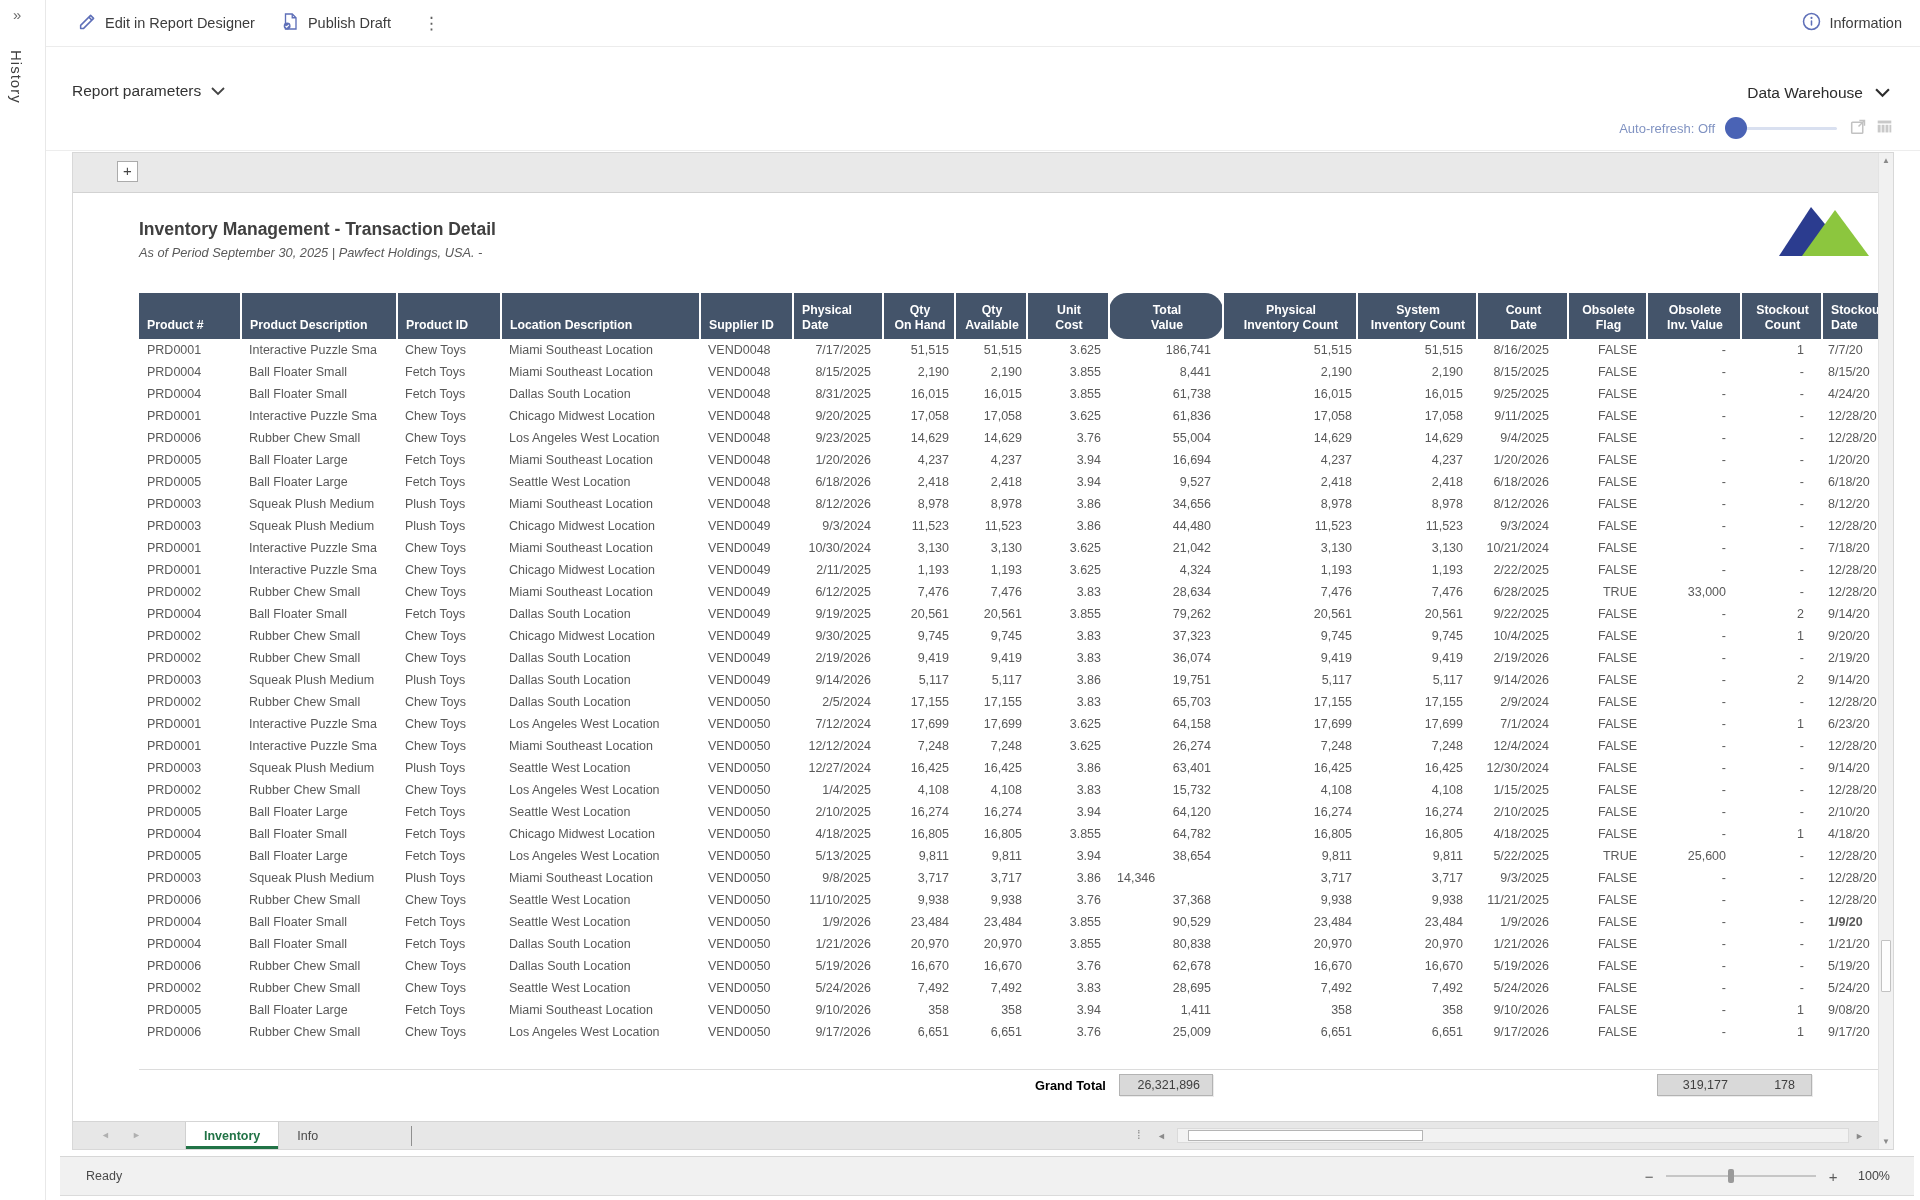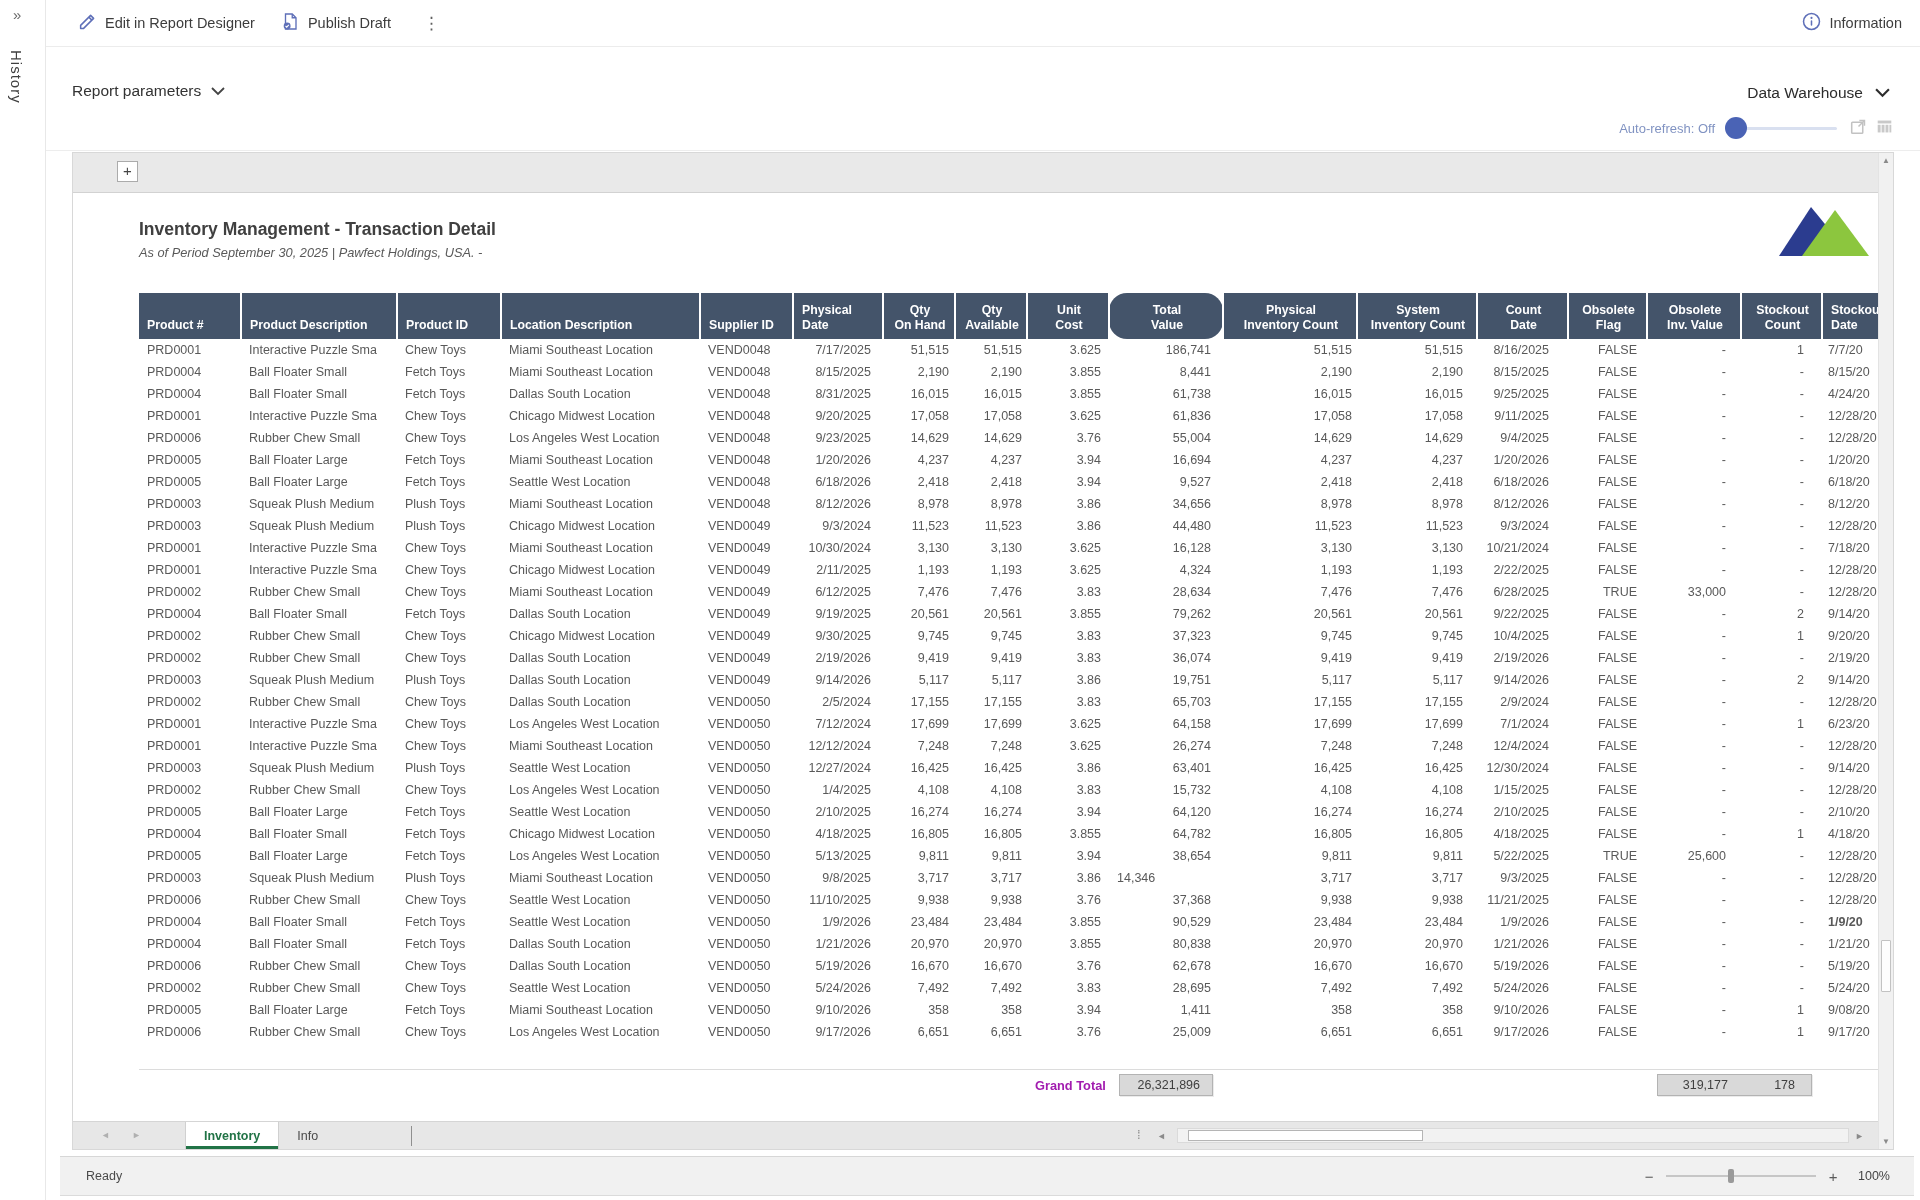--- a/index.html
+++ b/index.html
@@ -39,21 +39,21 @@
   .rpt-logo { position:absolute; left:1704px; top:12px; }
 
   
   .tbl-wrap { position:absolute; left:66px; top:100px; }
   table.rpt { table-layout:fixed; border-collapse:collapse; width:1773px; font-size:12.5px; color:#595959; }
   table.rpt th { background:#44546A; color:#fff; font-weight:bold; font-size:12.3px; line-height:15px; vertical-align:bottom; padding:5px 6px 6px 8px; white-space:pre-line; border-right:2px solid #fff; height:46px; overflow:hidden; }
   table.rpt th:last-child { border-right:none; }
   table.rpt td { height:22px; padding:0 8px; white-space:nowrap; overflow:hidden; }
   .spacer-row td { height:26px !important; border-bottom:1px solid #DCDCDC; }
   .total-row td { height:32px !important; vertical-align:middle; }
-  .gt-label { text-align:left; font-weight:bold; color:#a21caf; font-size:12.8px;margin-left:8px; }
+  .gt-label { text-align:left; font-weight:bold; color:#000000; font-size:12.8px;margin-left:8px; }
   .gt-box { background:#D9D9D9; border:1px solid #B3B3B3; box-shadow:1px 1px 0 rgba(0,0,0,0.08); height:22px; line-height:20px; text-align:right; padding:0 12px; color:#3f3f3f; margin:0 2px; }
   .gt-split { display:flex; justify-content:flex-end; padding:0; }
   .gt-split span:first-child { width:92px; text-align:right; padding-right:12px; }
   .gt-split span:last-child  { width:79px; text-align:right; padding-right:16px; }
 
   
   .vscroll { position:absolute; right:0; top:0; bottom:0; width:15px; background:#F1F1F1; border-left:1px solid #E3E3E3; z-index:5; }
   .vscroll .arr { position:absolute; left:0; width:14px; text-align:center; font-size:8px; color:#8a8a8a; cursor:pointer; }
   .vscroll .thumb { position:absolute; left:2px; width:10px; height:52px; top:787px; background:#FDFDFD; border:1px solid #C2C2C2; border-radius:1px; cursor:grab; }
 
@@ -406,21 +406,21 @@
               <tr>
                 <td style="text-align: left;">PRD0001</td>
                 <td style="text-align: left;">Interactive Puzzle Sma</td>
                 <td style="text-align: left;">Chew Toys</td>
                 <td style="text-align: left;">Miami Southeast Location</td>
                 <td style="text-align: left;">VEND0049</td>
                 <td style="text-align: right; padding-right: 12px;">10/30/2024</td>
                 <td style="text-align: right; padding-right: 6px;">3,130</td>
                 <td style="text-align: right; padding-right: 5px;">3,130</td>
                 <td style="text-align: right; padding-right: 8px;">3.625</td>
-                <td style="text-align: right; padding-right: 12px;">16,128</td>
+                <td style="text-align: right; padding-right: 12px;">21,042</td>
                 <td style="text-align: right; padding-right: 5px;">3,130</td>
                 <td style="text-align: right; padding-right: 14px;">3,130</td>
                 <td style="text-align: right; padding-right: 19px;">10/21/2024</td>
                 <td style="text-align: right; padding-right: 10px;">FALSE</td>
                 <td style="text-align: right; padding-right: 15px;">-</td>
                 <td style="text-align: right; padding-right: 18px;">-</td>
                 <td style="text-align: left; padding-left: 6px;">7/18/20</td>
               </tr>
               <tr>
                 <td style="text-align: left;">PRD0001</td>

